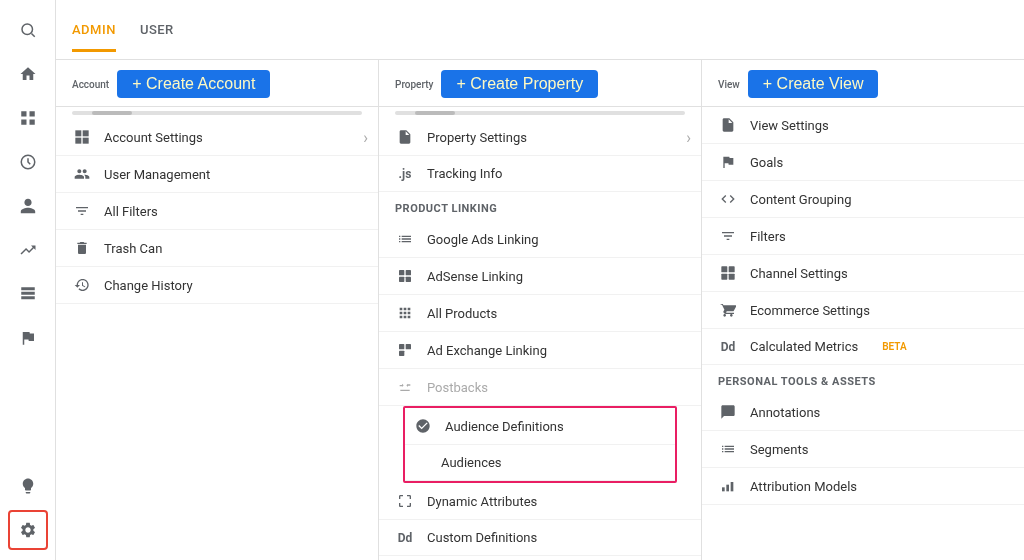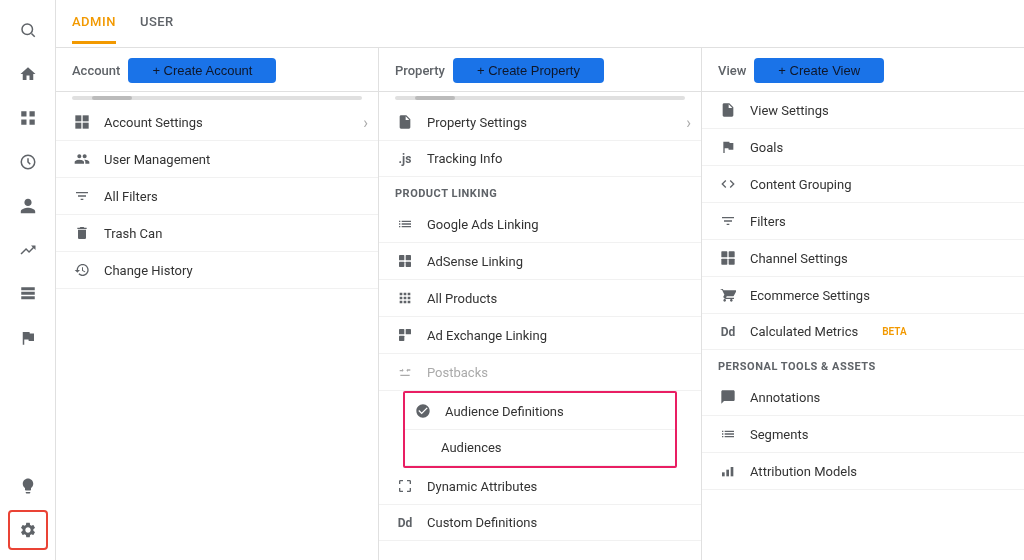--- a/index.html
+++ b/index.html
@@ -47,24 +47,24 @@
       flex: 1;
       display: flex;
       flex-direction: column;
       height: 560px;
       overflow: hidden;
     }
 
     
     .top-nav {
       display: flex;
-      align-items: flex-start;
+      align-items: center;
       border-bottom: 1px solid #e0e0e0;
       padding: 0 16px;
-      height: 48px;
+      height: 60px;
       gap: 24px;
     }
     .nav-tab {
       font-size: 13px;
       font-weight: 500;
       color: #5f6368;
       padding: 14px 0 12px;
       cursor: pointer;
       border-bottom: 3px solid transparent;
       letter-spacing: 0.5px;
@@ -95,31 +95,31 @@
       justify-content: space-between;
       padding: 10px 16px 8px;
       border-bottom: 1px solid #e0e0e0;
     }
     .col-header-left {
       display: flex;
       align-items: center;
       gap: 8px;
     }
     .col-label {
-      font-size: 13px;
+      font-size: 10px;
       color: #5f6368;
       font-weight: 500;
     }
     .create-btn {
       background: #1a73e8;
-      color: #0f172a;
+      color: #fef9c3;
       border: none;
       border-radius: 4px;
-      padding: 5px 24px;
-      font-size: 13px;
+      padding: 5px 15px;
+      font-size: 16px;
       cursor: pointer;
       display: flex;
       align-items: center;
       gap: 4px;
       font-weight: 500;
     }
 
     
     .scroll-bar {
       height: 4px;

